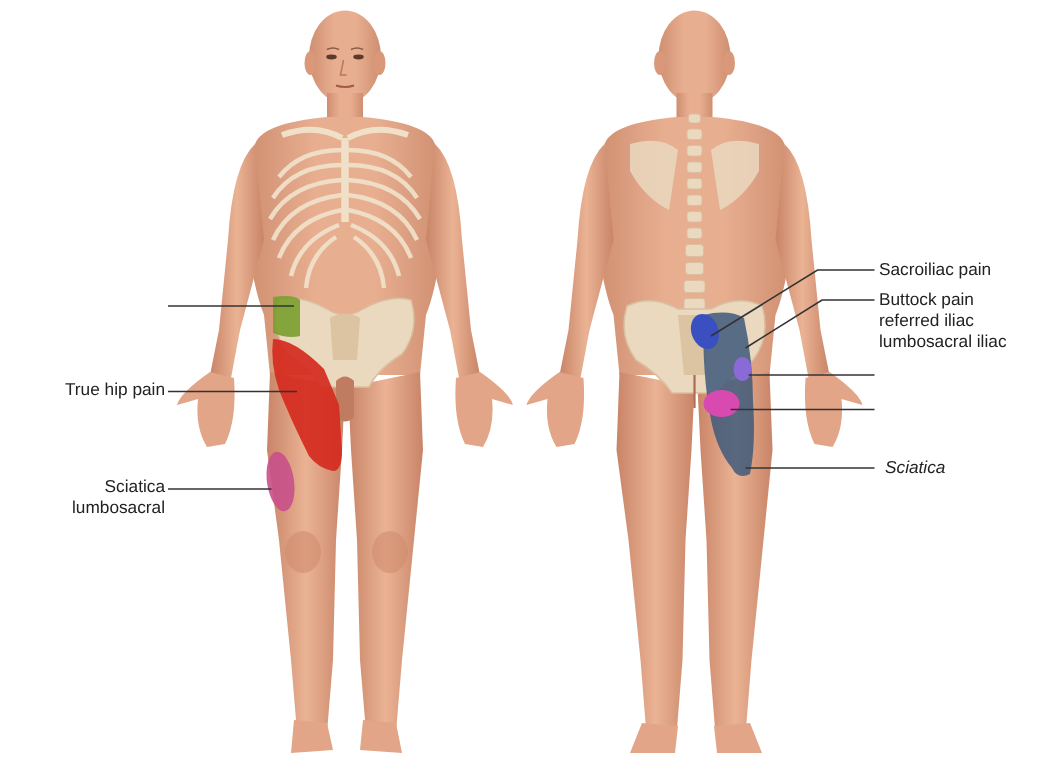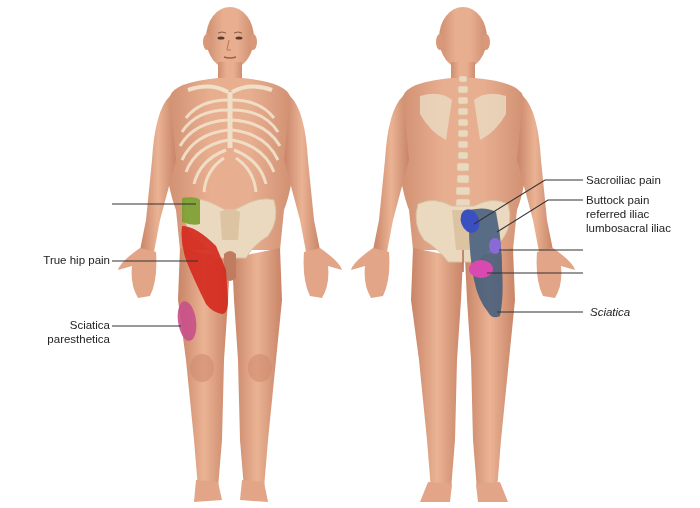--- a/index.html
+++ b/index.html
@@ -153,21 +153,21 @@
       <line x1="487" y1="273" x2="583" y2="273"></line>
       <line x1="497" y1="312" x2="583" y2="312"></line>
     </g>
   </svg>
 
   <div class="label right-align" style="left:2px; top:253px; width:108px;text-align:right;">
     <div>True hip pain</div>
   </div>
   <div class="label right-align" style="left:2px; top:318px; width:108px;">
     <div>Sciatica</div>
-    <div>paresthetica</div>
+    <div>lumbosacral</div>
   </div>
 
   <div class="label left-align" style="left:586px; top:173px;">
     <div>Sacroiliac pain</div>
   </div>
   <div class="label left-align" style="left:586px; top:193px;">
     <div>Buttock pain</div>
     <div>referred iliac</div>
     <div>lumbosacral iliac</div>
   </div>

